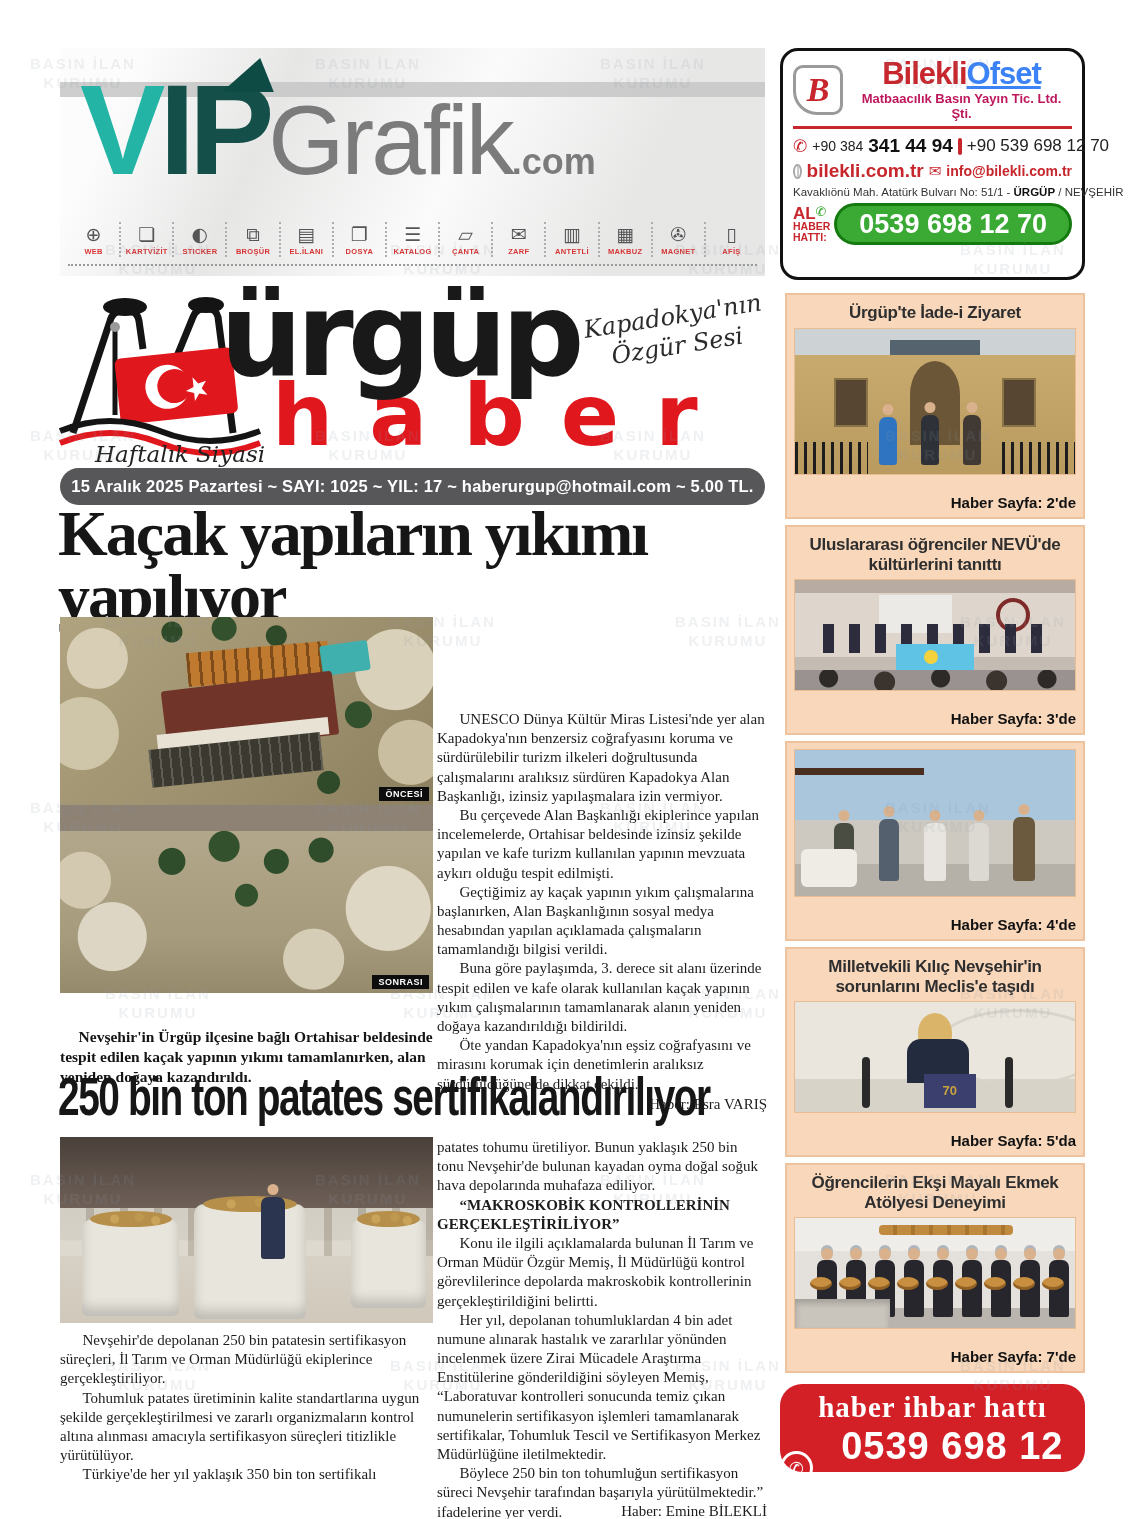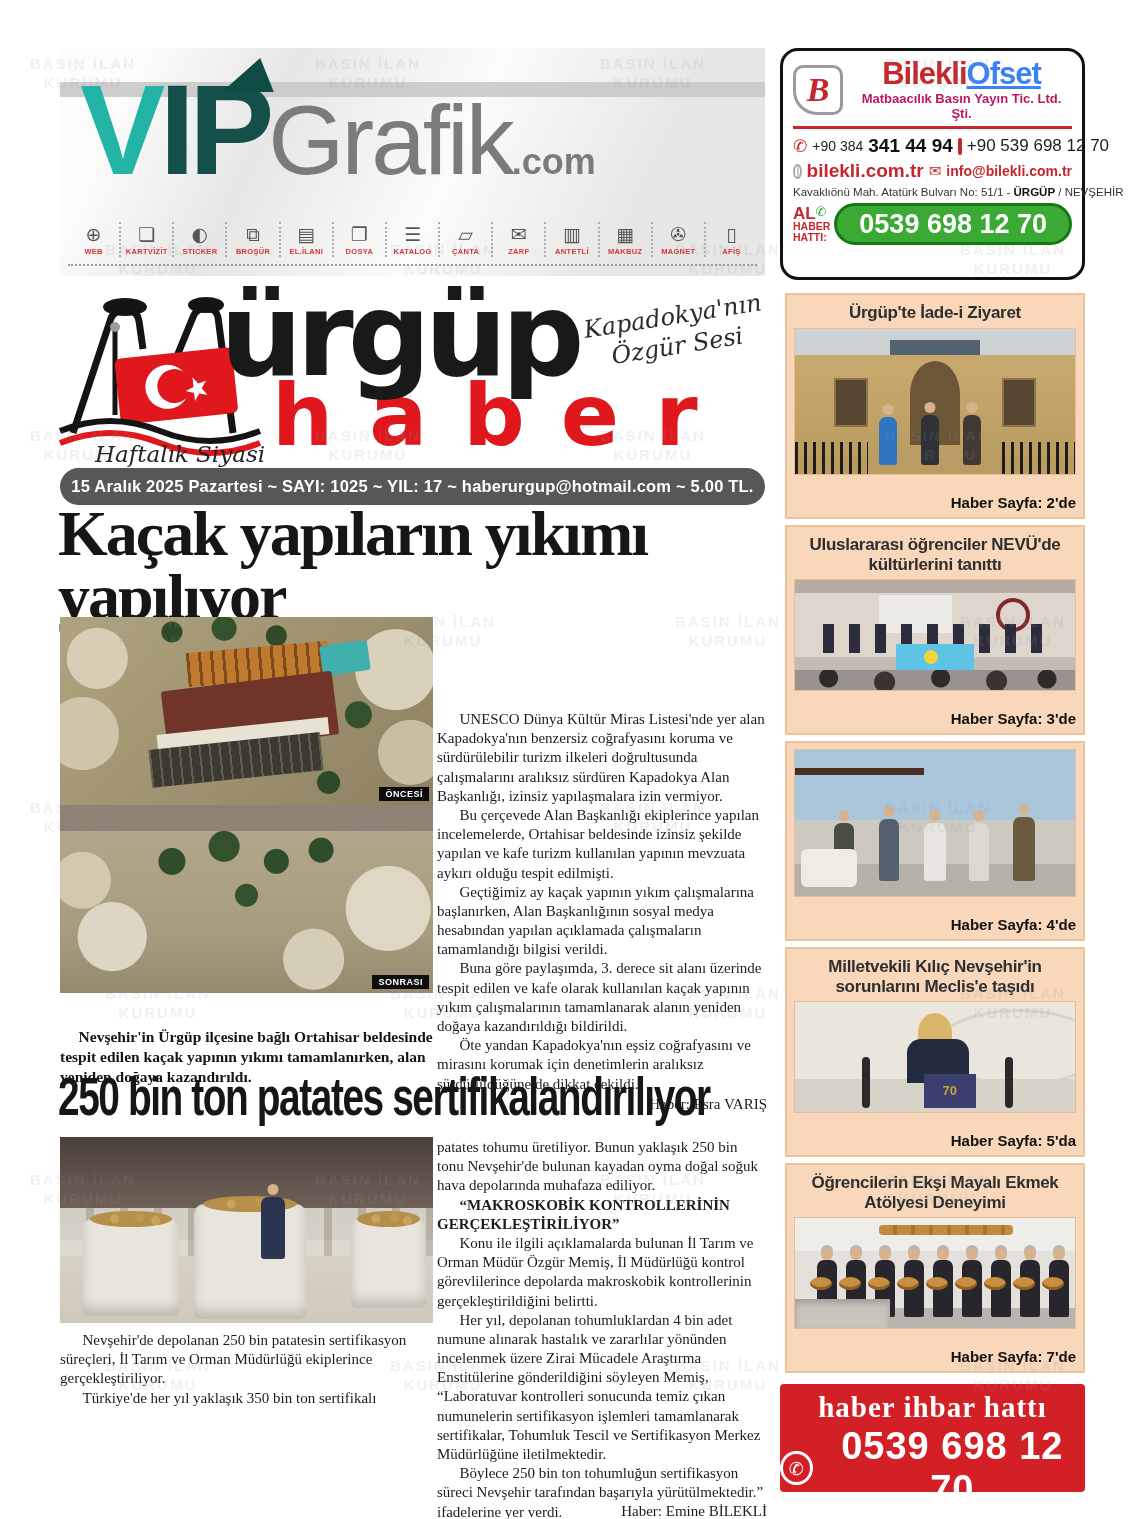--- a/index.html
+++ b/index.html
@@ -182,21 +182,21 @@
   .ph-bakery { background:linear-gradient(180deg,#efedea 0 30%, #e4e1dc 30% 82%, #b9b5ae 82%); }
   .ph-bakery .rack { position:absolute; left:30%; top:6%; width:48%; height:9%; border-radius:4px;
                      background:repeating-linear-gradient(90deg,#c08a3f 0 14px, #a9762f 14px 18px); }
   .ph-bakery .table { position:absolute; left:0; bottom:0; width:34%; height:26%; background:#c9c5bd; box-shadow:inset 0 4px 6px rgba(0,0,0,.2); }
   .cookrow { position:absolute; left:8%; right:2%; bottom:10%; height:70%; display:flex; justify-content:space-between; align-items:flex-end; }
   .cook { position:relative; width:20px; height:74%; background:#26262c; border-radius:7px 7px 2px 2px; }
   .cook::before { content:""; position:absolute; top:-12px; left:50%; transform:translateX(-50%); width:12px; height:12px; border-radius:50%; background:#d9b28d; box-shadow:0 -3px 0 #aeb6bc; }
   .cook::after { content:""; position:absolute; top:30%; left:-7px; width:22px; height:13px; border-radius:50%; background:#c78f3f; box-shadow:inset 0 -3px 0 rgba(90,50,10,.5); }
 
   
-  #hotline { position:absolute; left:780px; top:1384px; width:305px; height:108px; background:#d32027; border-radius:4px;
+  #hotline { position:absolute; left:780px; top:1384px; width:305px; height:88px; background:#d32027; border-radius:22px;
              color:#fff; text-align:center; padding-top:7px; }
   #hotline .t { font:bold 29px "Liberation Serif",serif; letter-spacing:1px; }
   #hotline .row { display:flex; align-items:center; justify-content:center; gap:7px; margin-top:1px; }
   #hotline .wa { width:34px; height:34px; border:3px solid #fff; border-radius:50%; display:flex; align-items:center; justify-content:center;
                  font-size:18px; font-family:"DejaVu Sans",sans-serif; }
   #hotline .n { font:bold 38px "Liberation Sans",sans-serif; letter-spacing:1px; }
 </style>
 </head>
 <body>
 
@@ -360,20 +360,21 @@
     <div class="pp-pile"></div>
     <div class="pp-sack" style="left:6%; bottom:4%; width:26%; height:52%;"></div>
     <div class="pp-sack" style="left:36%; bottom:2%; width:30%; height:62%;"></div>
     <div class="pp-sack" style="left:78%; bottom:8%; width:20%; height:48%;"></div>
     <div class="person" style="left:54%; top:32%; width:24px; height:62px; background:#2c3550;"></div>
 
   </div>
 
   <div id="article2-left" class="bodycol">
     <p>Nevşehir'de depolanan 250 bin patatesin sertifikasyon süreçleri, İl Tarım ve Orman Müdürlüğü ekiplerince gerçekleştiriliyor.</p>
+    <p>Tohumluk patates üretiminin kalite standartlarına uygun şekilde gerçekleştirilmesi ve zararlı organizmaların kontrol altına alınması amacıyla sertifikasyon süreçleri titizlikle yürütülüyor.</p>
     <p>Türkiye'de her yıl yaklaşık 350 bin ton sertifikalı</p>
   </div>
 
   <div id="article2-right" class="bodycol">
     <p class="noindent">patates tohumu üretiliyor. Bunun yaklaşık 250 bin tonu Nevşehir'de bulunan kayadan oyma doğal soğuk hava depolarında muhafaza ediliyor.</p>
     <p class="subhead">“MAKROSKOBİK KONTROLLERİNİN GERÇEKLEŞTİRİLİYOR”</p>
     <p>Konu ile ilgili açıklamalarda bulunan İl Tarım ve Orman Müdür Özgür Memiş, İl Müdürlüğü kontrol görevlilerince depolarda makroskobik kontrollerinin gerçekleştirildiğini belirtti.</p>
     <p>Her yıl, depolanan tohumluklardan 4 bin adet numune alınarak hastalık ve zararlılar yönünden incelenmek üzere Zirai Mücadele Araştırma Enstitülerine gönderildiğini söyleyen Memiş, “Laboratuvar kontrolleri sonucunda temiz çıkan numunelerin sertifikasyon işlemleri tamamlanarak sertifikalar, Tohumluk Tescil ve Sertifikasyon Merkez Müdürlüğüne iletilmektedir.</p>
     <p><span>Böylece 250 bin ton tohumluğun sertifikasyon süreci Nevşehir tarafından başarıyla yürütülmektedir.” ifadelerine yer verdi.</span> <span class="byline-inline">Haber: Emine BİLEKLİ</span></p>
   </div>

